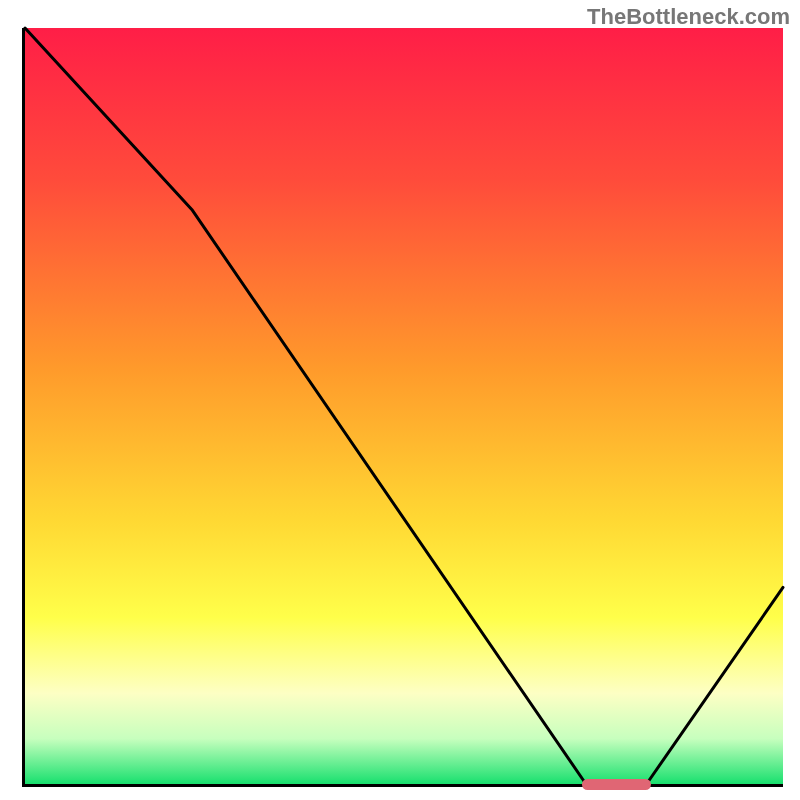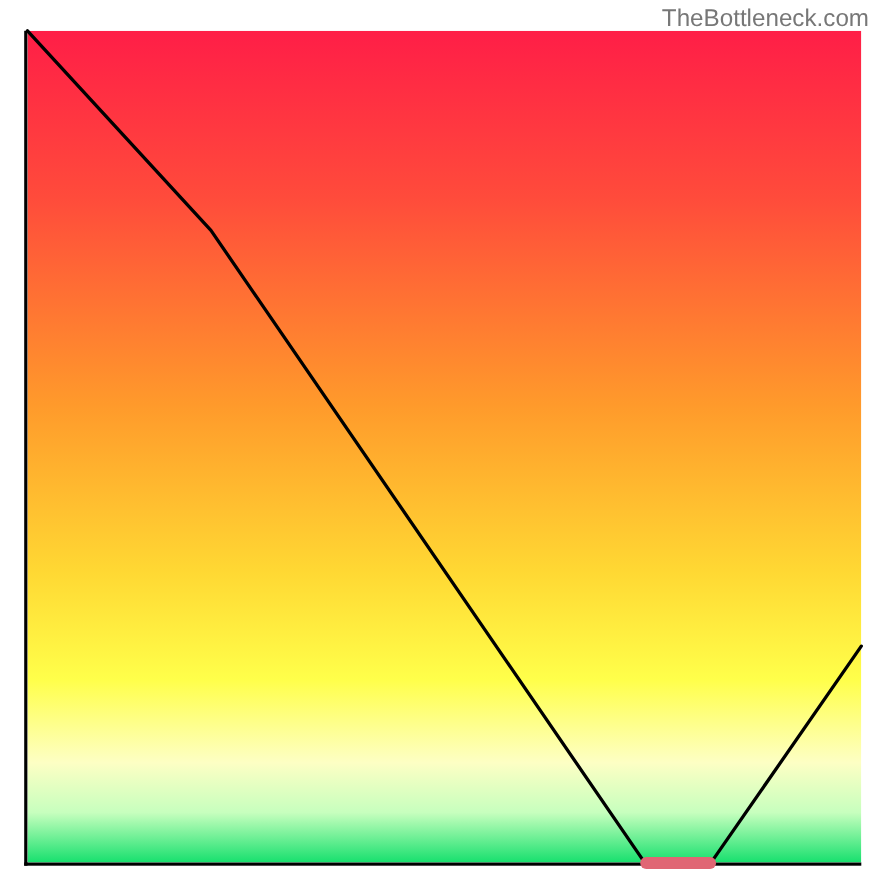--- a/index.html
+++ b/index.html
@@ -1,17 +1,17 @@
 <!DOCTYPE html>
 <html><head>
 <meta charset="utf-8">
 <style>
 html,body{margin:0;padding:0;width:800px;height:800px;overflow:hidden;background:#fff;font-family:Arial,Helvetica,sans-serif}
 .chart-container{position:relative;width:800px;height:800px}
-.watermark{position:absolute;top:4px;right:10px;font-size:22px;font-weight:400;color:#777}
+.watermark{position:absolute;top:4px;right:10px;font-size:22px;font-weight:700;color:#777}
 .plot-area{position:absolute;left:22px;top:28px;width:758px;height:756px;border-left:3px solid #000;border-bottom:3px solid #000}
 svg.bg{position:absolute;inset:0}
 svg.curve{position:absolute;inset:0;overflow:visible}
 .opt-marker{position:absolute;height:11px;border-radius:6px;background:#e06674}
 </style>
 </head>
 <body>
 
 <div class="chart-container">
   <div class="watermark">TheBottleneck.com</div>

